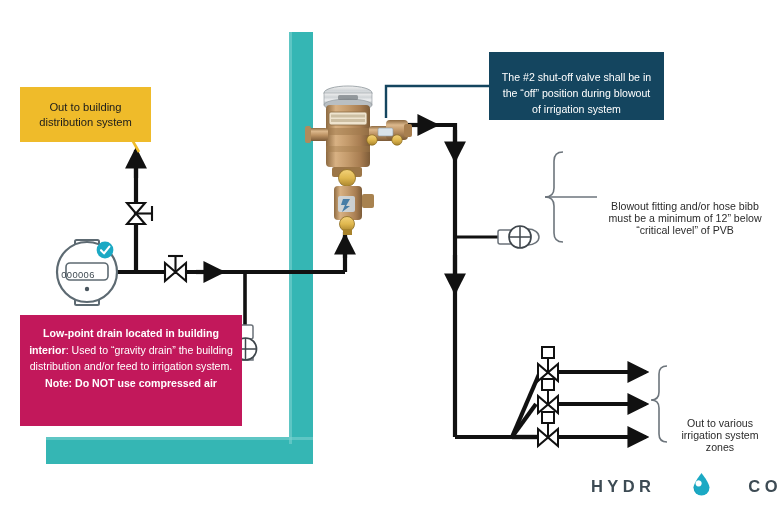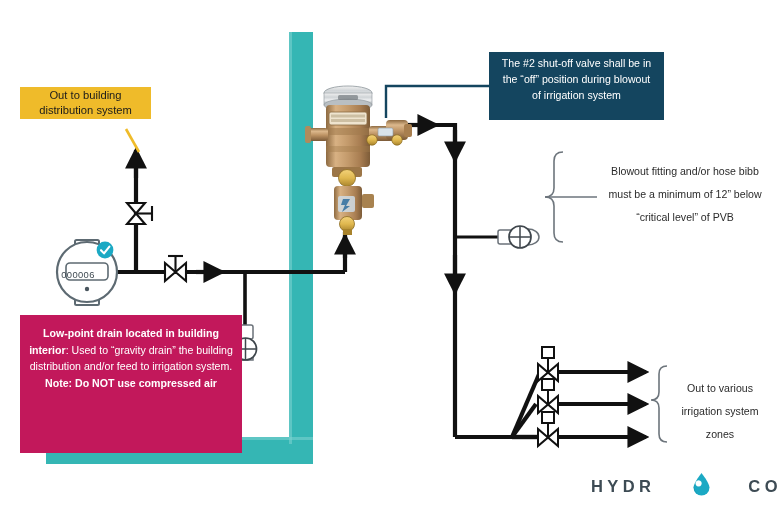--- a/index.html
+++ b/index.html
@@ -5,45 +5,45 @@
 <style>
   html,body{margin:0;padding:0;background:#ffffff;}
   body{font-family:"Liberation Sans",sans-serif;}
   #stage{position:relative;width:780px;height:507px;background:#ffffff;overflow:hidden;}
   #svgroot{position:absolute;left:0;top:0;width:780px;height:507px;}
 
   .callout{position:absolute;box-sizing:border-box;}
 
   
   #callout-building{
-    left:20px;top:87px;width:131px;height:32px;
+    left:20px;top:87px;width:131px;height:55px;
     background:#EFBB2A;color:#1b1b1b;
     font-size:11.2px;line-height:15px;text-align:center;
     display:flex;align-items:center;justify-content:center;
     padding:2px 6px;
   }
   
   #callout-lowpoint{
-    left:20px;top:315px;width:222px;height:138px;
+    left:20px;top:315px;width:222px;height:111px;
     background:#C2185B;color:#ffffff;
     font-size:10.6px;line-height:16.5px;text-align:center;
     padding:10px 9px 8px 9px;
   }
   #callout-lowpoint b{font-weight:bold;}
   #callout-lowpoint .note{font-weight:bold;}
   
   #callout-shutoff{
     left:489px;top:52px;width:175px;height:68px;
     background:#14455F;color:#ffffff;
     font-size:10.6px;line-height:16px;text-align:center;
-    display:flex;align-items:flex-start;justify-content:center;
+    display:flex;align-items:flex-end;justify-content:center;
     padding:3px 8px;
   }
   
-  .plaintext{position:absolute;color:#2b2b2b;font-size:10.6px;line-height:23px;text-align:center;}
+  .plaintext{position:absolute;color:#2b2b2b;font-size:10.6px;line-height:12px;text-align:center;margin-top:40px;}
   #text-blowout{left:600px;top:160px;width:170px;}
   #text-zones{left:668px;top:377px;width:104px;text-align:center;}
 
   
   #logo{position:absolute;left:591px;top:472px;display:flex;align-items:center;gap:36px;}
   #logo .word{font-size:16.5px;letter-spacing:4.4px;color:#3d4b54;font-weight:bold;}
   #logo .drop{margin:0 1px;}
   #logo .reg{font-size:8px;color:#3d4b54;margin-left:2px;align-self:flex-start;margin-top:4px;}
 
   

